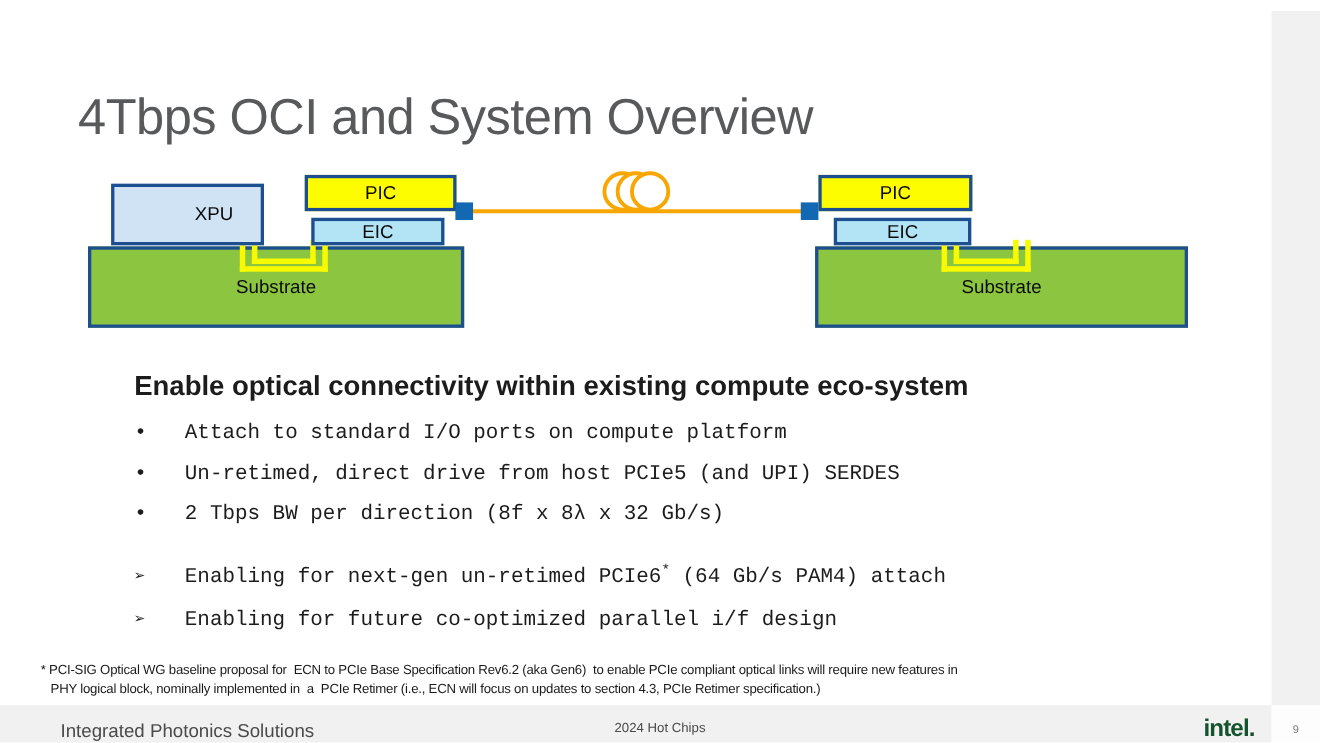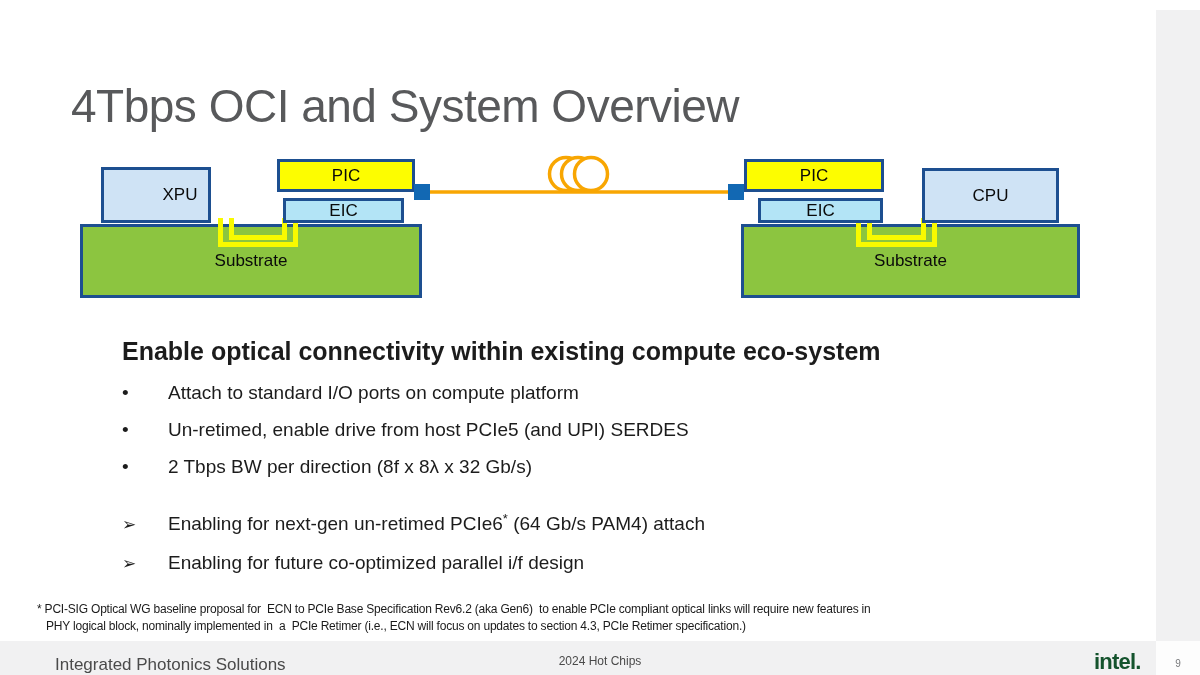--- a/index.html
+++ b/index.html
@@ -14,41 +14,41 @@
   .page-box { position:absolute; left:1156px; top:631px; width:44px; height:44px; background:#fdfdfd;
               display:flex; align-items:center; justify-content:center;
               font-size:10px; color:#77787b; }
 
   .title { position:absolute; left:71px; top:69px; font-size:46px; font-weight:300;
            color:#58595b; letter-spacing:-0.5px; white-space:nowrap; }
 
   
   .box { position:absolute; border:3px solid #1d4f90; display:flex; align-items:center;
          justify-content:center; font-weight:normal; font-size:17px; color:#0a0a0a; }
-  .xpu        { left:101px; top:157px; width:110px; height:56px; background:#cfe3f5;padding-left:48px; }
+  .xpu        { left:101px; top:157px; width:139px; height:56px; background:#cfe3f5;padding-left:48px; }
   .pic-left   { left:277px; top:149px; width:138px; height:33px; background:#fdfd00; }
   .eic-left   { left:283px; top:188px; width:121px; height:25px; background:#b3e4f6; }
   .sub-left   { left:80px;  top:214px; width:342px; height:74px; background:#8cc540; }
   .pic-right  { left:744px; top:149px; width:140px; height:33px; background:#fdfd00; }
   .eic-right  { left:758px; top:188px; width:125px; height:25px; background:#b3e4f6; }
   .cpu        { left:922px; top:158px; width:137px; height:55px; background:#cfe3f5; }
   .sub-right  { left:741px; top:214px; width:339px; height:74px; background:#8cc540; }
 
   
   .trace { position:absolute; border:5px solid #f8fa00; border-top:none; background:transparent; }
   .trace-l-outer { left:218px; top:208px; width:80px; height:29px; }
   .trace-l-inner { left:229px; top:208px; width:58px; height:22px; }
   .trace-r-outer { left:856px; top:208px; width:81px; height:29px; }
   .trace-r-inner { left:867px; top:208px; width:59px; height:22px; }
 
   .fiber-svg { position:absolute; left:0; top:0; width:1200px; height:675px; pointer-events:none; }
 
   
   .heading { position:absolute; left:122px; top:327px; font-size:25px; color:#1c1c1c; white-space:nowrap;font-weight:bold; }
-  .row { position:absolute; left:122px; font-size:19px; color:#1c1c1c; white-space:nowrap; }
+  .row { position:absolute; left:122px; font-size:19px; color:#1c1c1c; white-space:nowrap;font-family:Liberation Mono, monospace; }
   .row .marker { display:inline-block; width:46px; }
   .row-b1 { top:372px; } .row-b2 { top:409px; } .row-b3 { top:446px; }
   .row-a1 { top:503px; } .row-a2 { top:542px; }
   .row .marker-arrow { font-size:17px; }
   .row sup { font-size:13px; vertical-align:super; line-height:0; }
 
   .footnote { position:absolute; left:37px; top:591px; font-size:12px; line-height:16.5px;
               color:#1a1a1a; letter-spacing:-0.2px; }
   .footnote span { display:block; white-space:pre-wrap; }
   .footnote .fn2 { padding-left:9px; }
@@ -88,40 +88,37 @@
     <span>Substrate</span>
   </div>
   <div class="trace trace-r-outer"></div>
   <div class="trace trace-r-inner"></div>
   <div class="box pic-right">
     <span>PIC</span>
   </div>
   <div class="box eic-right">
     <span>EIC</span>
   </div>
-  <div class="box cpu">
-    <span>CPU</span>
-  </div>
 
   <svg class="fiber-svg" viewBox="0 0 1200 675">
     <line x1="424" y1="182" x2="736" y2="182" stroke="#f8a602" stroke-width="3.5"></line>
     <circle cx="566" cy="164" r="16.5" fill="#ffffff" stroke="#f8a602" stroke-width="3.5"></circle>
     <circle cx="578" cy="164" r="16.5" fill="#ffffff" stroke="#f8a602" stroke-width="3.5"></circle>
     <circle cx="591" cy="164" r="16.5" fill="#ffffff" stroke="#f8a602" stroke-width="3.5"></circle>
     <rect x="414" y="174" width="16" height="16" fill="#1268b3"></rect>
     <rect x="728" y="174" width="16" height="16" fill="#1268b3"></rect>
   </svg>
 
   <div class="heading">Enable optical connectivity within existing compute eco-system</div>
 
   <div class="row row-b1">
     <span class="marker">•</span><span>Attach to standard I/O ports on compute platform</span>
   </div>
   <div class="row row-b2">
-    <span class="marker">•</span><span>Un-retimed, enable drive from host PCIe5 (and UPI) SERDES</span>
+    <span class="marker">•</span><span>Un-retimed, direct drive from host PCIe5 (and UPI) SERDES</span>
   </div>
   <div class="row row-b3">
     <span class="marker">•</span><span>2 Tbps BW per direction (8f x 8λ x 32 Gb/s)</span>
   </div>
 
   <div class="row row-a1">
     <span class="marker marker-arrow">➢</span><span>Enabling for next-gen un-retimed PCIe6</span><sup>*</sup><span> (64 Gb/s PAM4) attach</span>
   </div>
   <div class="row row-a2">
     <span class="marker marker-arrow">➢</span><span>Enabling for future co-optimized parallel i/f design</span>

